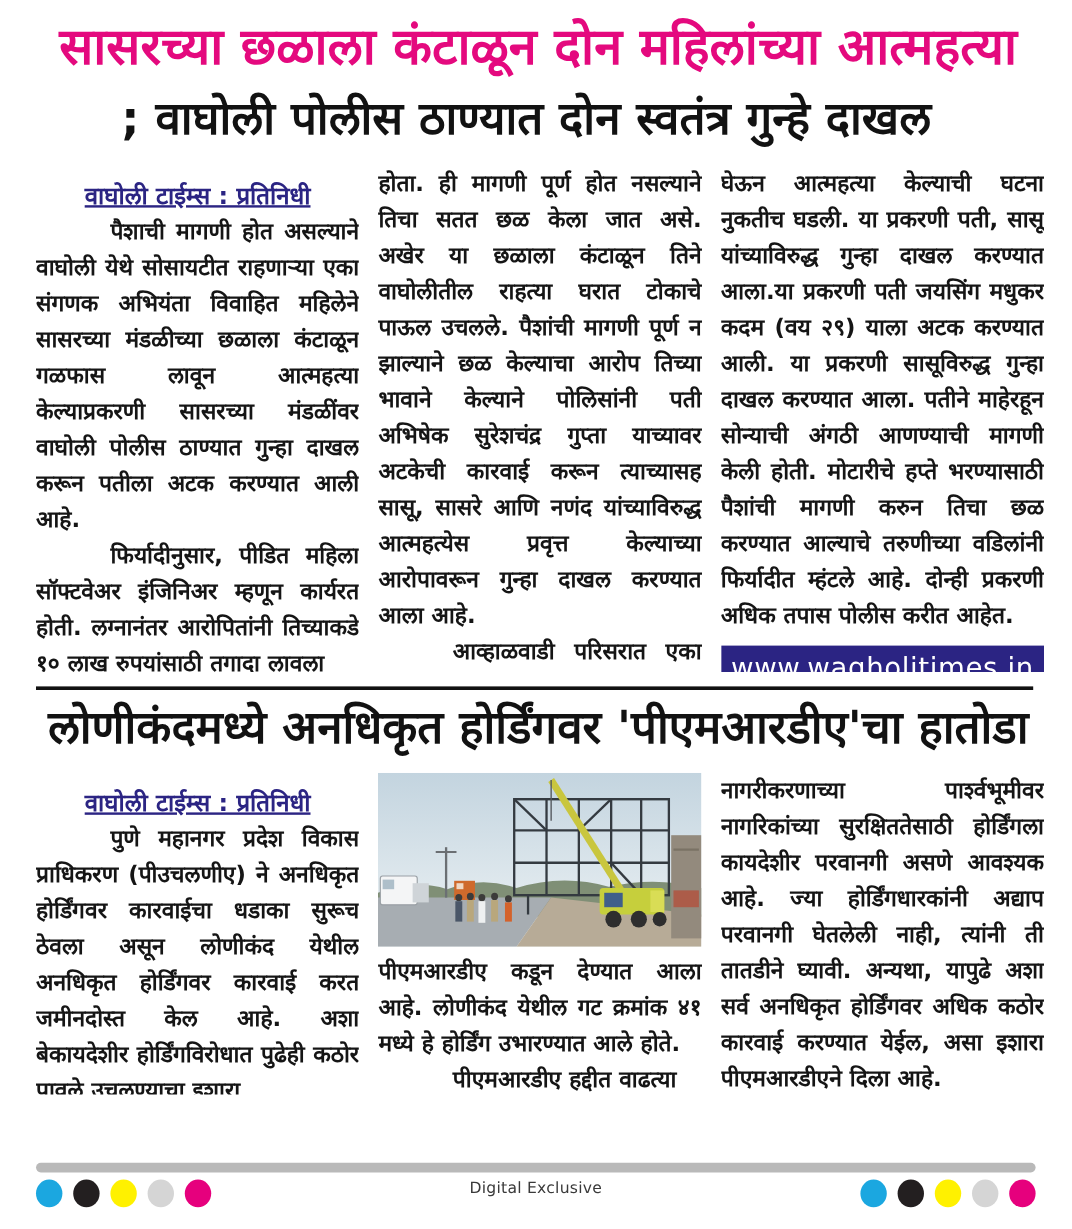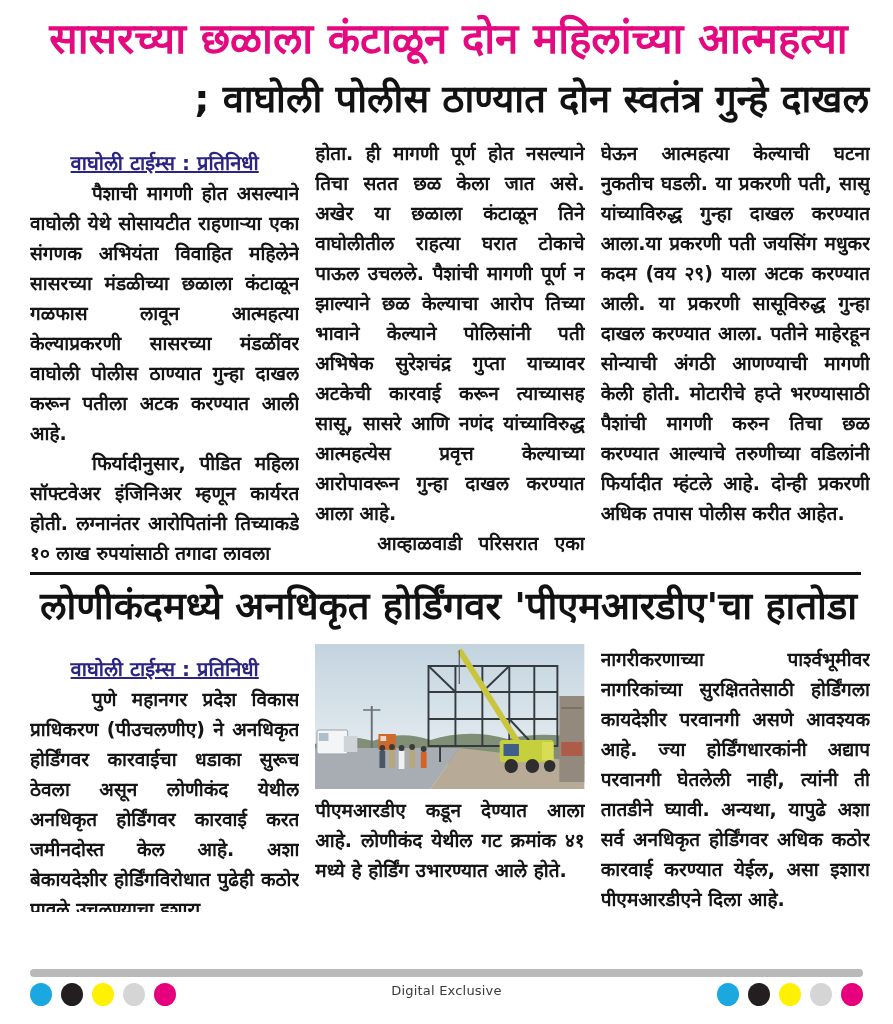--- a/index.html
+++ b/index.html
@@ -23,21 +23,21 @@
     line-height: 1.2;
     text-align: center;
     white-space: nowrap;
   }
   .subheadline {
     margin: 12px 24px 0 8px;
     color: #121212;
     font-size: 38px;
     font-weight: bold;
     line-height: 1.25;
-    text-align: right;
+    text-align: center;
     white-space: nowrap;
   }
   .headline2 {
     margin: 8px 28px 0 32px;
     color: #121212;
     font-size: 38px;
     font-weight: bold;
     line-height: 1.25;
     text-align: center;
     white-space: nowrap;
@@ -139,20 +139,21 @@
       <span class="byline">वाघोली टाईम्स : प्रतिनिधी</span>
       <p class="body indent">पैशाची मागणी होत असल्याने वाघोली येथे सोसायटीत राहणाऱ्या एका संगणक अभियंता विवाहित महिलेने सासरच्या मंडळीच्या छळाला कंटाळून गळफास लावून आत्महत्या केल्याप्रकरणी सासरच्या मंडळींवर वाघोली पोलीस ठाण्यात गुन्हा दाखल करून पतीला अटक करण्यात आली आहे.</p>
       <p class="body indent">फिर्यादीनुसार, पीडित महिला सॉफ्टवेअर इंजिनिअर म्हणून कार्यरत होती. लग्नानंतर आरोपितांनी तिच्याकडे १० लाख रुपयांसाठी तगादा लावला</p>
     </div>
     <div class="col">
       <p class="body">होता. ही मागणी पूर्ण होत नसल्याने तिचा सतत छळ केला जात असे. अखेर या छळाला कंटाळून तिने वाघोलीतील राहत्या घरात टोकाचे पाऊल उचलले. पैशांची मागणी पूर्ण न झाल्याने छळ केल्याचा आरोप तिच्या भावाने केल्याने पोलिसांनी पती अभिषेक सुरेशचंद्र गुप्ता याच्यावर अटकेची कारवाई करून त्याच्यासह सासू, सासरे आणि नणंद यांच्याविरुद्ध आत्महत्येस प्रवृत्त केल्याच्या आरोपावरून गुन्हा दाखल करण्यात आला आहे.</p>
       <p class="body indent">आव्हाळवाडी परिसरात एका २१ वर्षीय विवाहित तरुणीने गळफास</p>
     </div>
     <div class="col">
       <p class="body">घेऊन आत्महत्या केल्याची घटना नुकतीच घडली. या प्रकरणी पती, सासू यांच्याविरुद्ध गुन्हा दाखल करण्यात आला.या प्रकरणी पती जयसिंग मधुकर कदम (वय २९) याला अटक करण्यात आली. या प्रकरणी सासूविरुद्ध गुन्हा दाखल करण्यात आला. पतीने माहेरहून सोन्याची अंगठी आणण्याची मागणी केली होती. मोटारीचे हप्ते भरण्यासाठी पैशांची मागणी करुन तिचा छळ करण्यात आल्याचे तरुणीच्या वडिलांनी फिर्यादीत म्हंटले आहे. दोन्ही प्रकरणी अधिक तपास पोलीस करीत आहेत.</p>
+      <div class="urlbar">www.wagholitimes.in</div>
     </div>
   </section>
 
   <hr class="article-divider">
 
   <div class="headline2">लोणीकंदमध्ये अनधिकृत होर्डिंगवर 'पीएमआरडीए'चा हातोडा</div>
 
   <section class="columns art2">
     <div class="col">
       <span class="byline">वाघोली टाईम्स : प्रतिनिधी</span>
@@ -222,20 +223,21 @@
           <circle cx="204" cy="122" r="7" fill="#2e2e2e"></circle>
           <circle cx="226" cy="122" r="7" fill="#2e2e2e"></circle>
           <circle cx="244" cy="122" r="6" fill="#2e2e2e"></circle>
 
           <rect x="254" y="52" width="26" height="86" fill="#938a7d"></rect>
           <rect x="256" y="98" width="22" height="14" fill="#b0543f" opacity="0.85"></rect>
           <line x1="256" y1="64" x2="278" y2="64" stroke="#7a7265" stroke-width="2"></line>
         </svg>
       </div>
       <p class="body">पीएमआरडीए कडून देण्यात आला आहे. लोणीकंद येथील गट क्रमांक ४१ मध्ये हे होर्डिंग उभारण्यात आले होते.</p>
+      <p class="body indent">पीएमआरडीए हद्दीत वाढत्या</p>
     </div>
     <div class="col">
       <p class="body">नागरीकरणाच्या पार्श्वभूमीवर नागरिकांच्या सुरक्षिततेसाठी होर्डिंगला कायदेशीर परवानगी असणे आवश्यक आहे. ज्या होर्डिंगधारकांनी अद्याप परवानगी घेतलेली नाही, त्यांनी ती तातडीने घ्यावी. अन्यथा, यापुढे अशा सर्व अनधिकृत होर्डिंगवर अधिक कठोर कारवाई करण्यात येईल, असा इशारा पीएमआरडीएने दिला आहे.</p>
     </div>
   </section>
 
   <div class="footer-bar"></div>
   <div class="dots-row">
     <div class="dots">
       <span class="dot" style="background: rgb(27, 167, 224);"></span>

